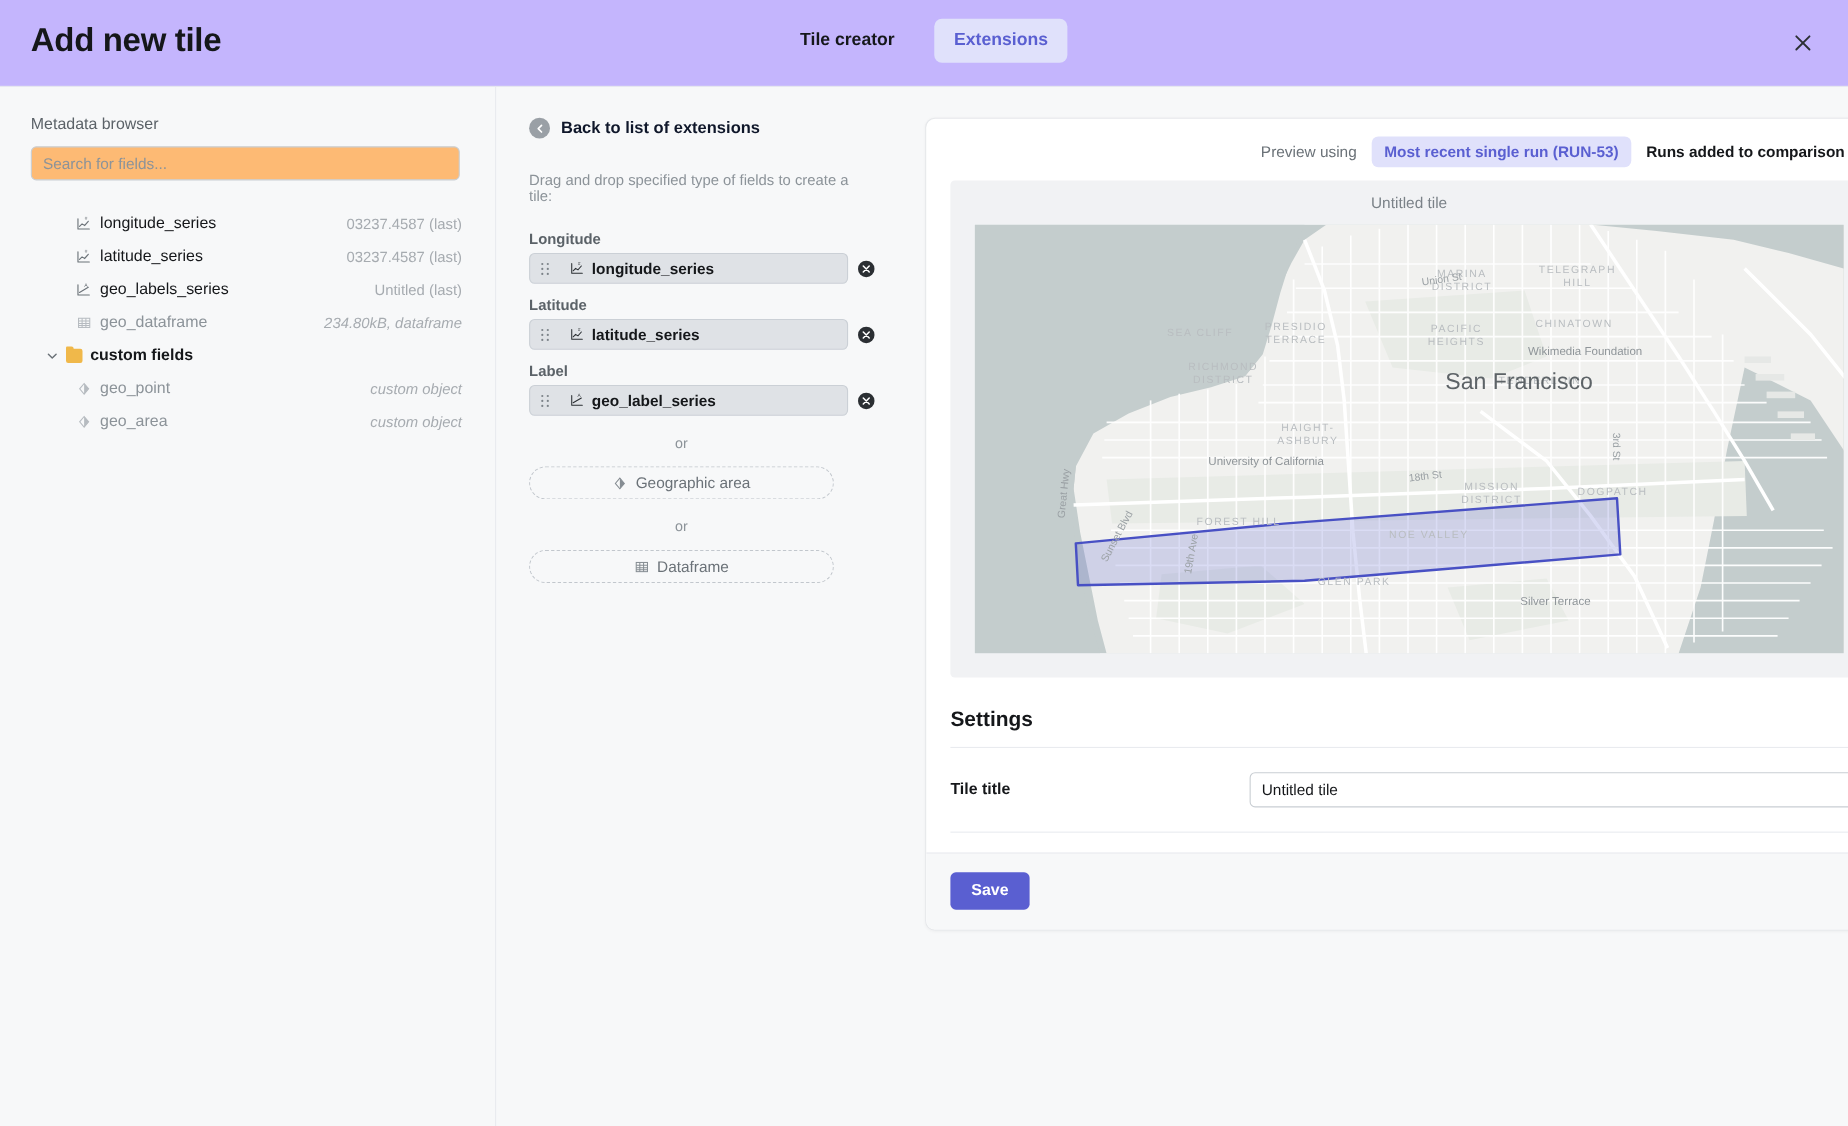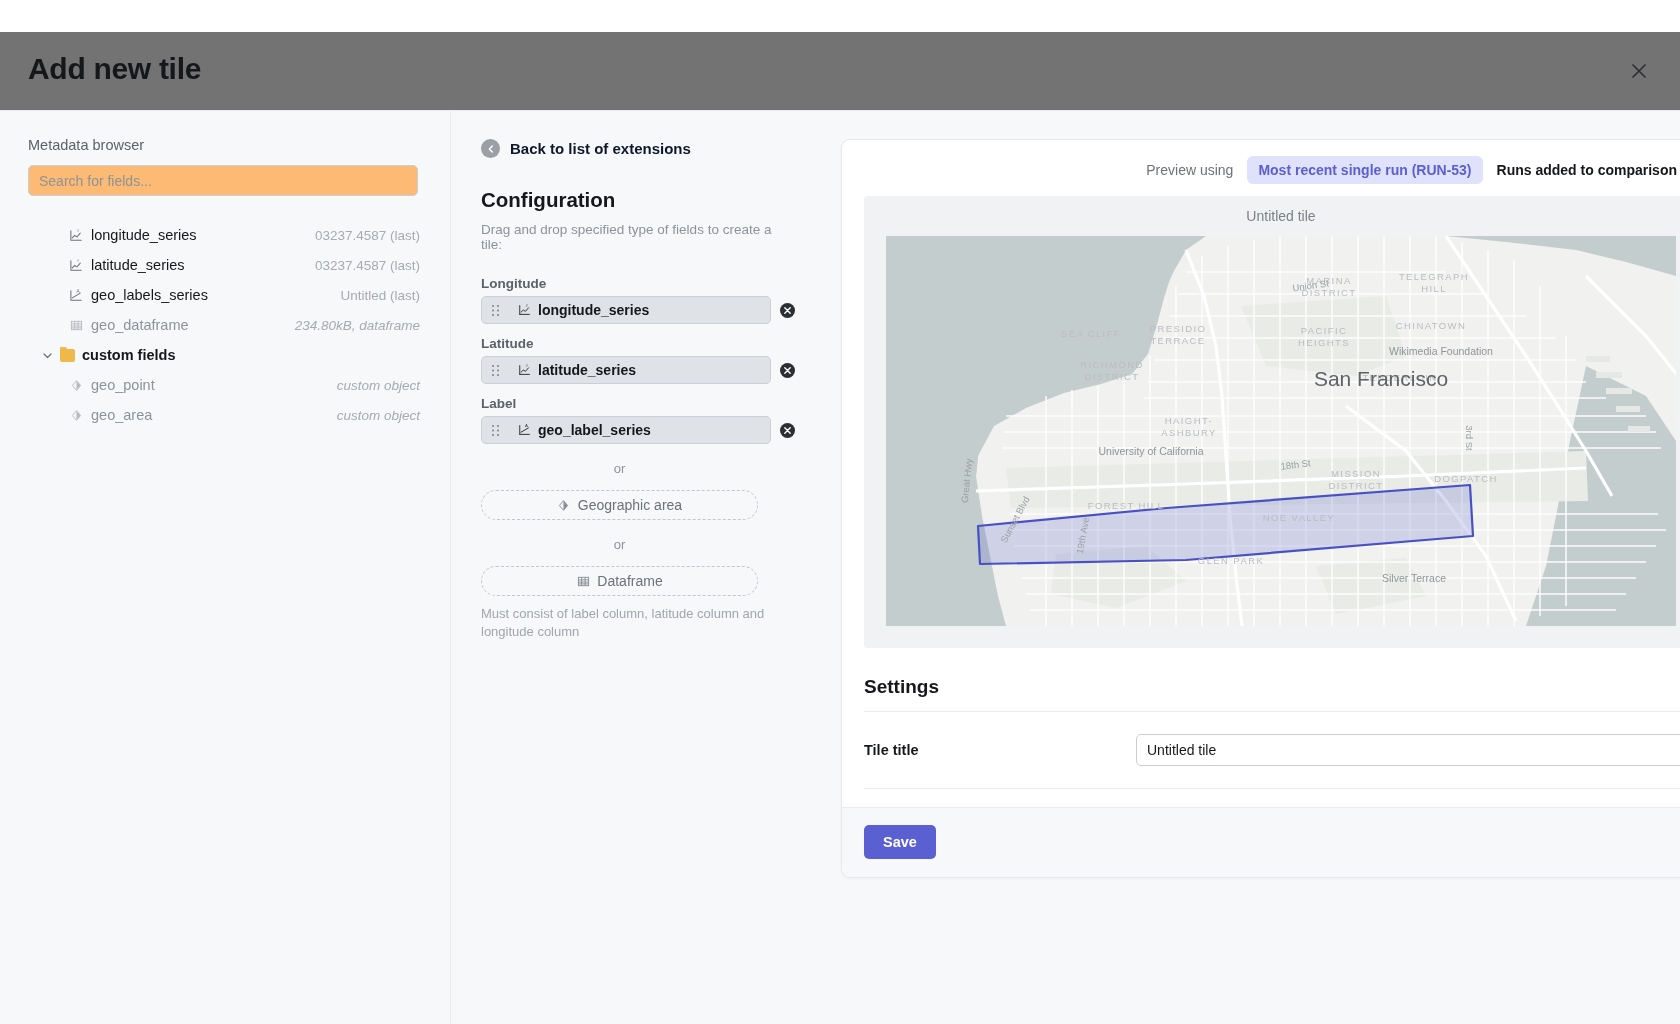--- a/index.html
+++ b/index.html
@@ -9,25 +9,24 @@
     overflow: hidden;
     background: #ffffff;
     font-family: "Liberation Sans", sans-serif;
     -webkit-font-smoothing: antialiased;
   }
 
   
   .topbar {
     position: relative;
     height: 79px;
-    background: #737373;
+    background: #c4b5fd;
     border-bottom: 1px solid #e9ebef;
     display: flex;
     align-items: center;
-    margin-top: 32px;
   }
   .app-title {
     position: absolute;
     left: 28px; top: 20px;
     font-size: 30px;
     font-weight: bold;
     color: #15171a;
     letter-spacing: -0.3px;
   }
   .topbar-tabs {
@@ -412,20 +411,24 @@
   .m-city { font-family: "Liberation Sans", sans-serif; fill: #5d6367; }
   .m-poi  { font-family: "Liberation Sans", sans-serif; fill: #8f9599; }
   .m-st   { font-family: "Liberation Sans", sans-serif; fill: #9aa0a4; }
 </style>
 </head>
 <body>
 
 <div class="topbar">
   <div class="app-title">Add new tile</div>
 
+  <div class="topbar-tabs">
+    <div class="tab">Tile creator</div>
+    <div class="tab active">Extensions</div>
+  </div>
 
   <div class="close-btn">
     <svg width="20" height="20" viewBox="0 0 20 20" fill="none" stroke="currentColor" stroke-width="1.7" stroke-linecap="round">
       <path d="M4 4 L16 16 M16 4 L4 16"></path>
     </svg>
   </div>
 </div>
 
 <div class="body-wrap">
 
@@ -522,21 +525,20 @@
 
     <div class="back-link">
       <span class="back-circle">
         <svg width="12" height="12" viewBox="0 0 12 12" fill="none" stroke="#ffffff" stroke-width="1.5" stroke-linecap="round" stroke-linejoin="round">
             <path d="M7.3 3 L4.3 6 L7.3 9"></path>
           </svg>
       </span>
       <span class="back-label">Back to list of extensions</span>
     </div>
 
-    <div class="cfg-title">Configuration</div>
     <div class="cfg-sub">Drag and drop specified type of fields to create a tile:</div>
 
     <div class="field-label">Longitude</div>
     <div class="field-row">
       <div class="chip">
         <span class="grip">
           <svg width="9" height="13" viewBox="0 0 9 13" fill="currentColor">
               <circle cx="2" cy="2" r="1"></circle>
               <circle cx="7" cy="2" r="1"></circle>
               <circle cx="2" cy="6.5" r="1"></circle>
@@ -638,21 +640,20 @@
 
     <div class="dropzone">
       <span class="dzicon">
         <svg width="13" height="13" viewBox="0 0 14 14" fill="none" stroke="#868d93" stroke-width="1">
             <rect x="1.5" y="2.5" width="11" height="9"></rect>
             <path d="M1.5 5.2 H12.5 M1.5 7.6 H12.5 M1.5 9.6 H12.5 M5 2.5 V11.5 M8.7 2.5 V11.5"></path>
           </svg>
       </span>
       <span class="dzlabel">Dataframe</span>
     </div>
-    <div class="dz-desc">Must consist of label column, latitude column and longitude column</div>
 
   </div>
 
   <div class="right">
     <div class="card">
 
       <div class="preview-head">
         <span class="preview-using-label">Preview using</span>
         <span class="run-pill">Most recent single run (RUN-53)</span>
         <span class="runs-compare">Runs added to comparison (3)</span>

